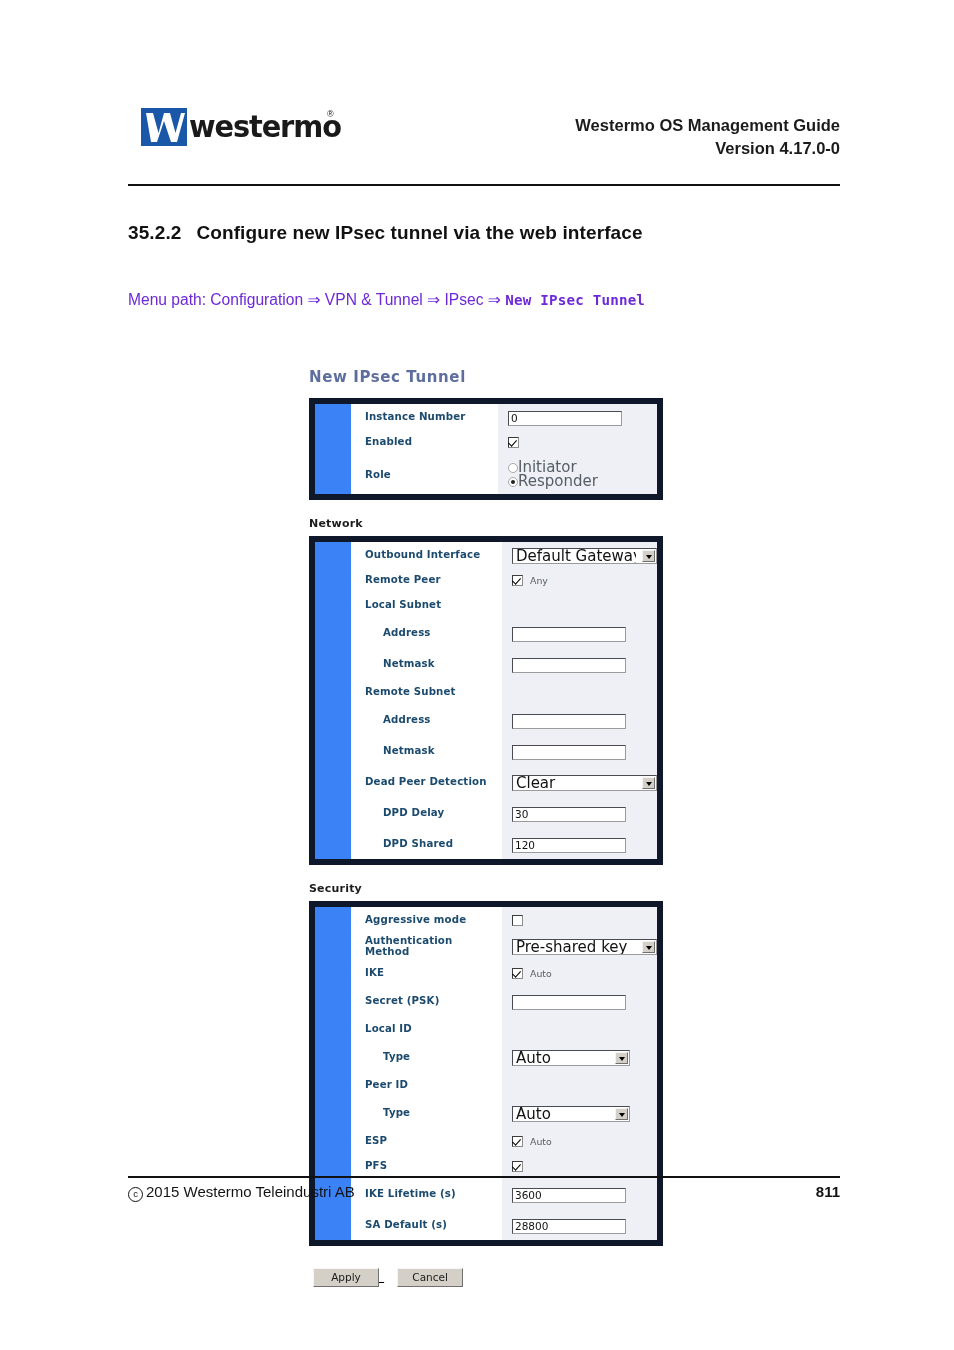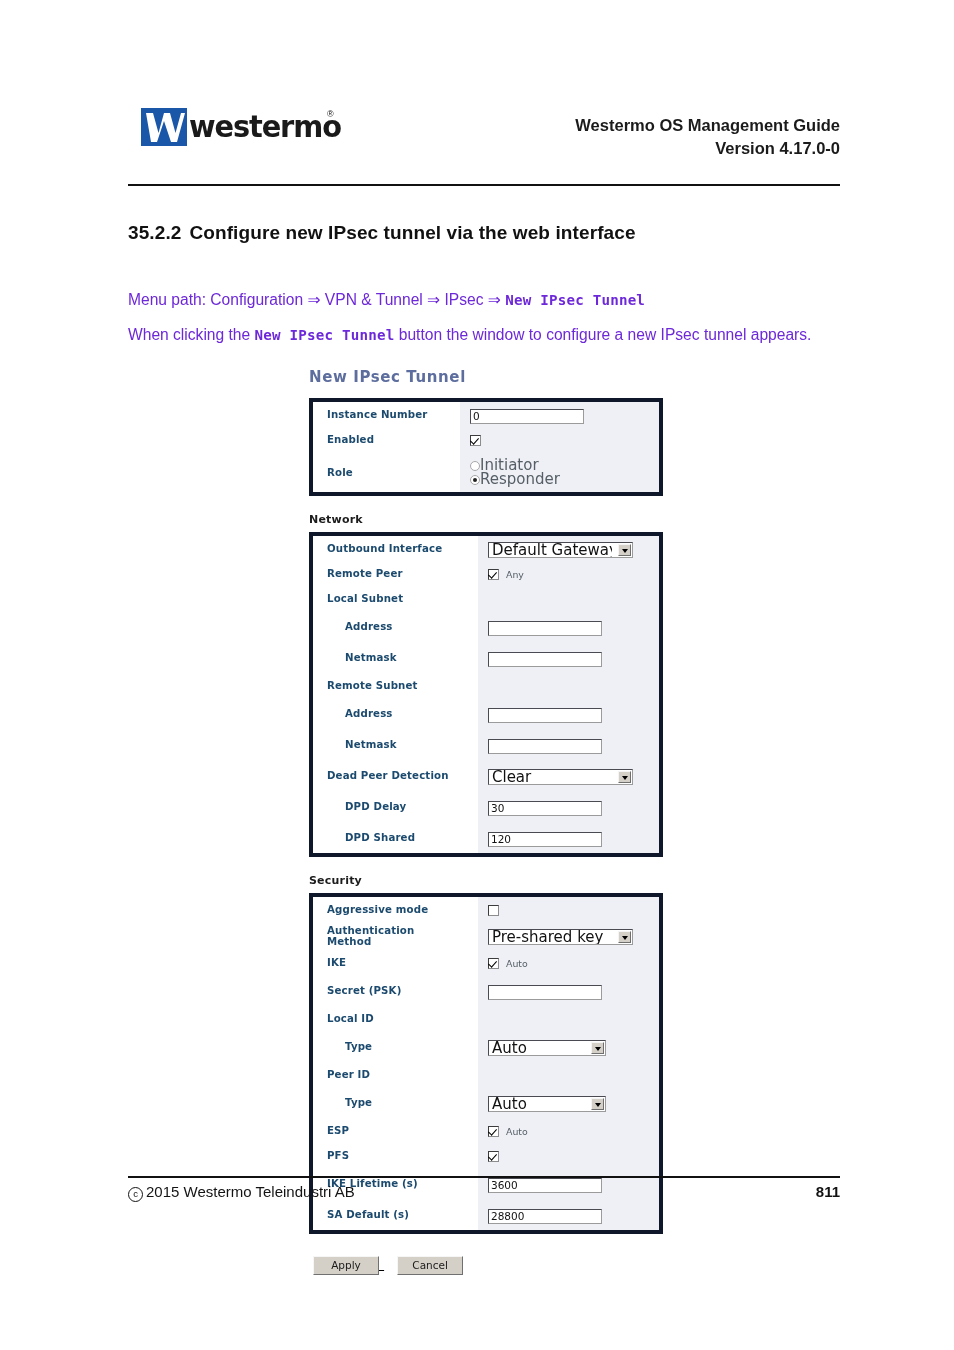--- a/index.html
+++ b/index.html
@@ -90,21 +90,21 @@
   h2.section-heading {
     position: absolute;
     left: 0;
     top: 222px;
     margin: 0;
     font-size: 19px;
     font-weight: bold;
     color: #111111;
     letter-spacing: 0.1px;
   }
-  h2.section-heading .num { margin-right: 8px; }
+  h2.section-heading .num { margin-right: 15px; }
 
   .para {
     position: absolute;
     left: 0;
     font-size: 15.6px;
     color: #6d28d9;
     line-height: 21px;
     width: 712px;
   }
   .para.p1 { top: 273px; }
@@ -133,25 +133,26 @@
   }
   .group-title {
     font-size: 11px;
     font-weight: bold;
     color: #1c1c1c;
     margin: 17px 0 6px 4px;
     letter-spacing: 0.2px;
   }
 
   .panel {
-    border: 4px solid #0f172a;
+    border: 6px solid #0f172a;
     background: #3b82f6;
     width: 354px;
     box-sizing: border-box;
     margin-left: 4px;
+    padding-left: 36px;
   }
   .panel table {
     border-collapse: collapse;
     width: 100%;
   }
   .panel td {
     vertical-align: middle;
     padding: 0;
   }
   td.lbl {
@@ -378,23 +379,20 @@
   <div class="rule-top"></div>
 
   <h2 class="section-heading">
     <span class="num">35.2.2</span><span>Configure new IPsec tunnel via the web interface</span>
   </h2>
 
   <p class="para p1">
     <span>Menu path: Configuration ⇒ VPN &amp; Tunnel ⇒ IPsec ⇒ </span><span class="mono">New IPsec Tunnel</span>
   </p>
 
-  <p class="para p2">
-    <span>When clicking the </span><span class="mono">New IPsec Tunnel</span><span> button the window to configure a new IPsec tunnel appears.</span>
-  </p>
 
   <div class="shot">
 
     <div class="shot-title">New IPsec Tunnel</div>
 
     <div class="panel">
       <table>
         <tbody>
             <tr>
           <td class="lbl">Instance Number</td>

